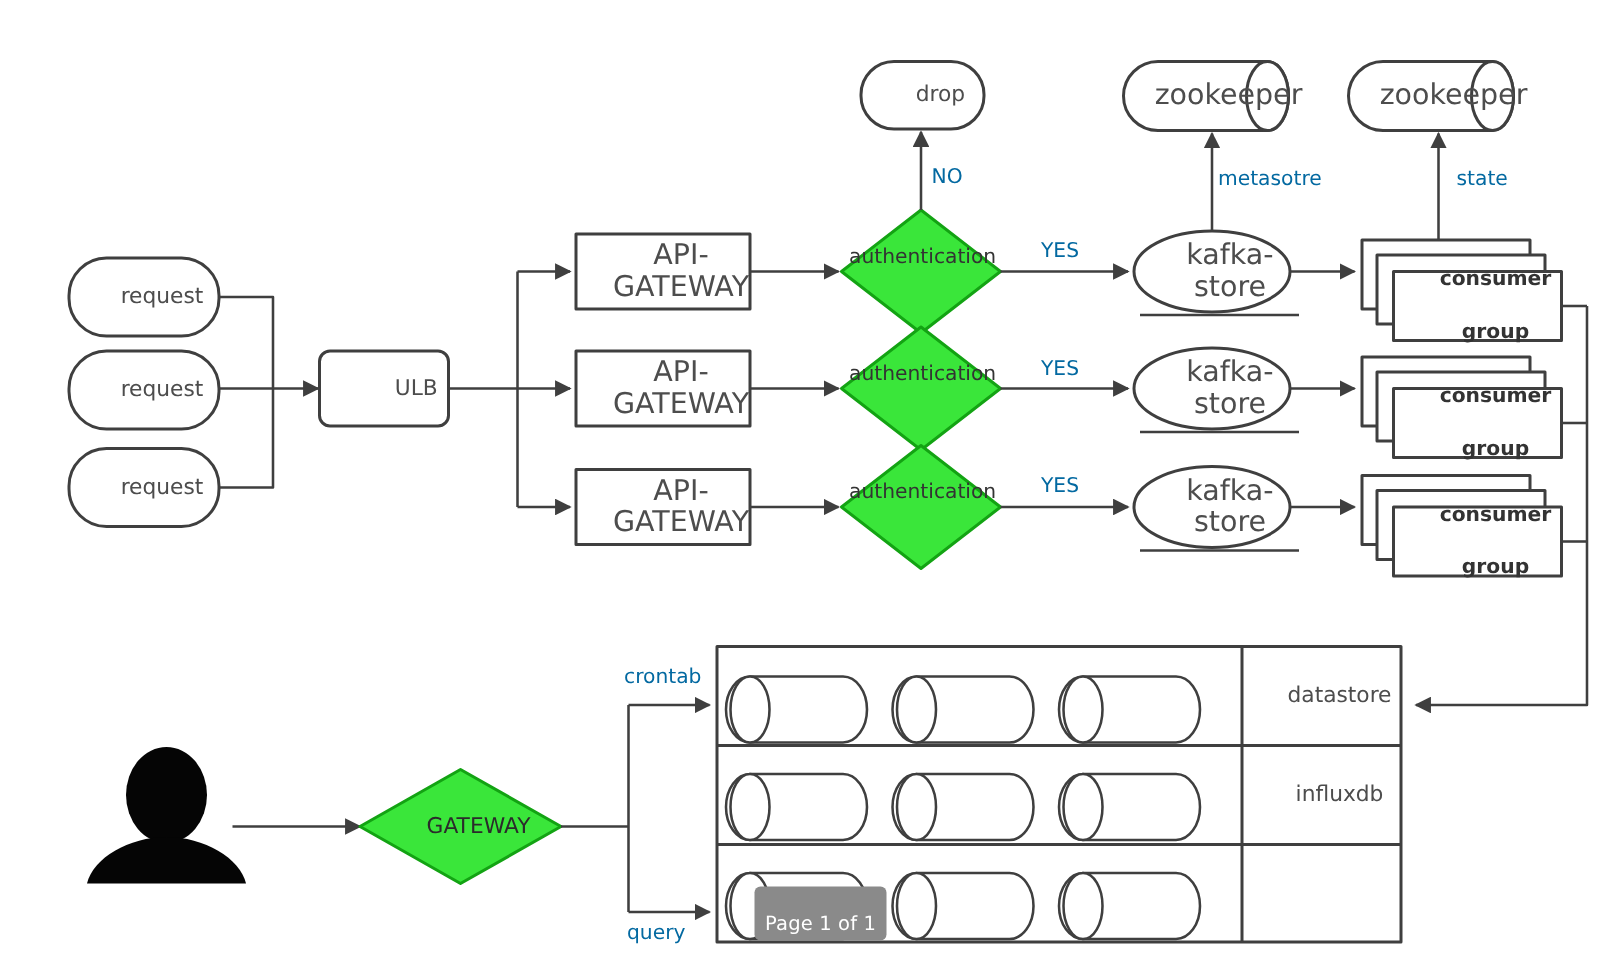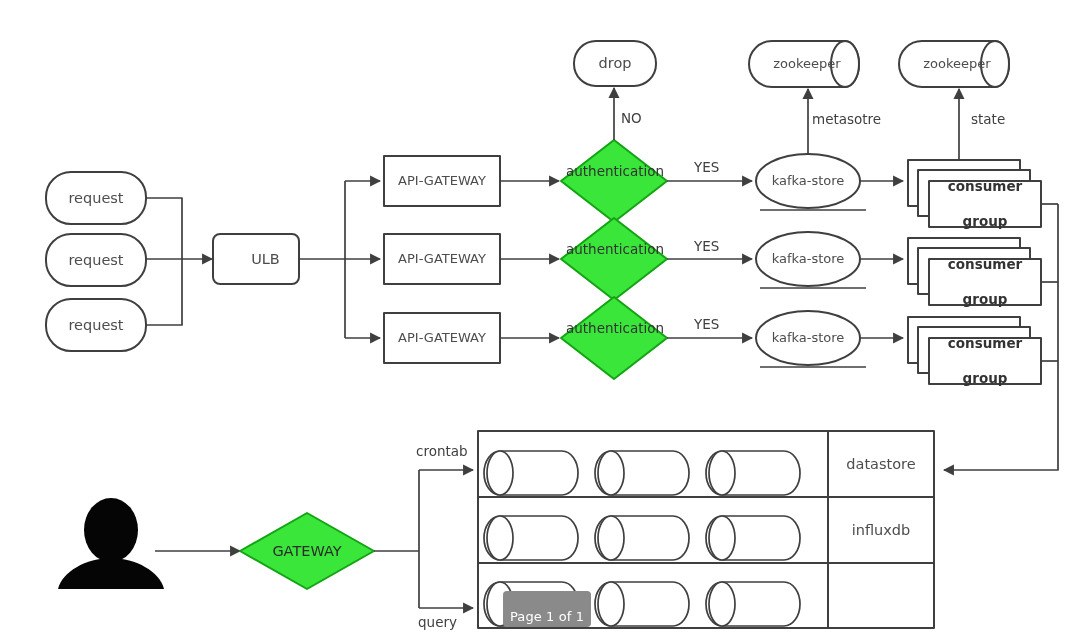--- a/index.html
+++ b/index.html
@@ -27,32 +27,33 @@
   }
   .node-label {
     position: absolute;
     display: flex;
     align-items: center;
     justify-content: center;
     text-align: center;
     color: #4d4d4d;
     pointer-events: none;
     line-height: 1.12;
+    padding-left: 12px;
   }
   .lbl-14 { font-size: 14.5px; }
-  .lbl-13 { font-size: 13px; }
+  .lbl-13 { font-size: 19px; }
   .lbl-bold {
     font-weight: bold;
     color: #333333;
     font-size: 13.5px;
     gap: 20px;
   }
   .edge-label {
     position: absolute;
-    color: #404040;
+    color: #0369a1;
     font-size: 13.5px;
     white-space: nowrap;
     pointer-events: none;
   }
   .diamond-text {
     position: absolute;
     color: #333333;
     font-size: 13.5px;
     text-align: left;
     line-height: 1.12;

